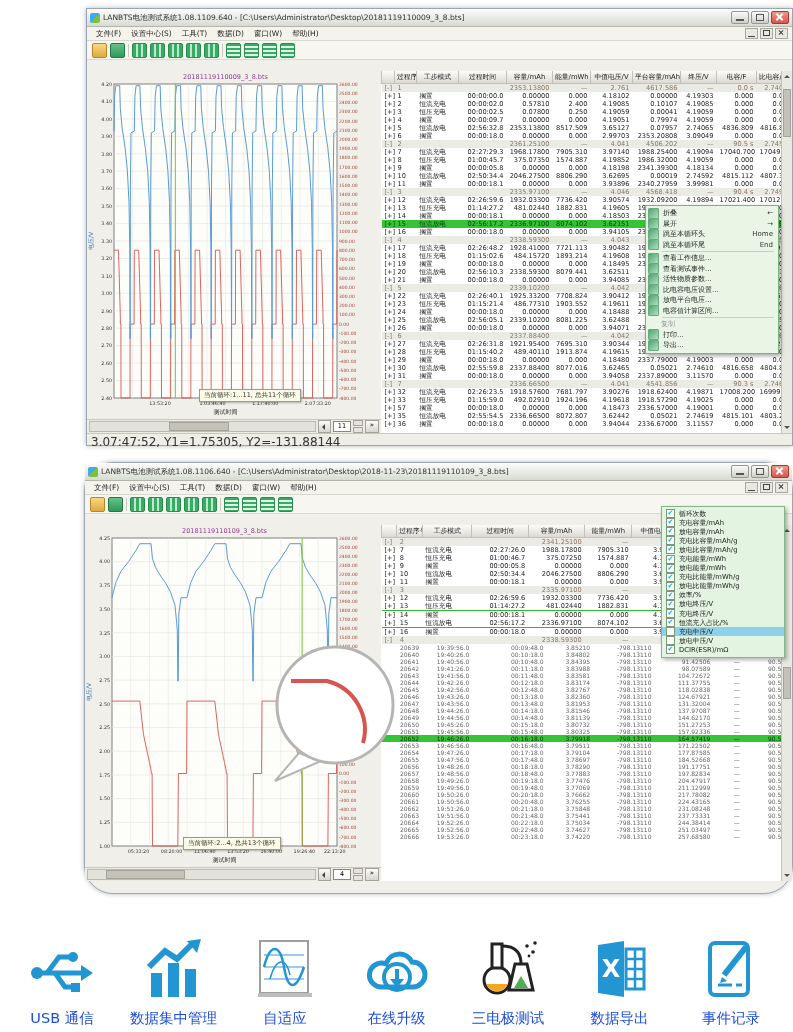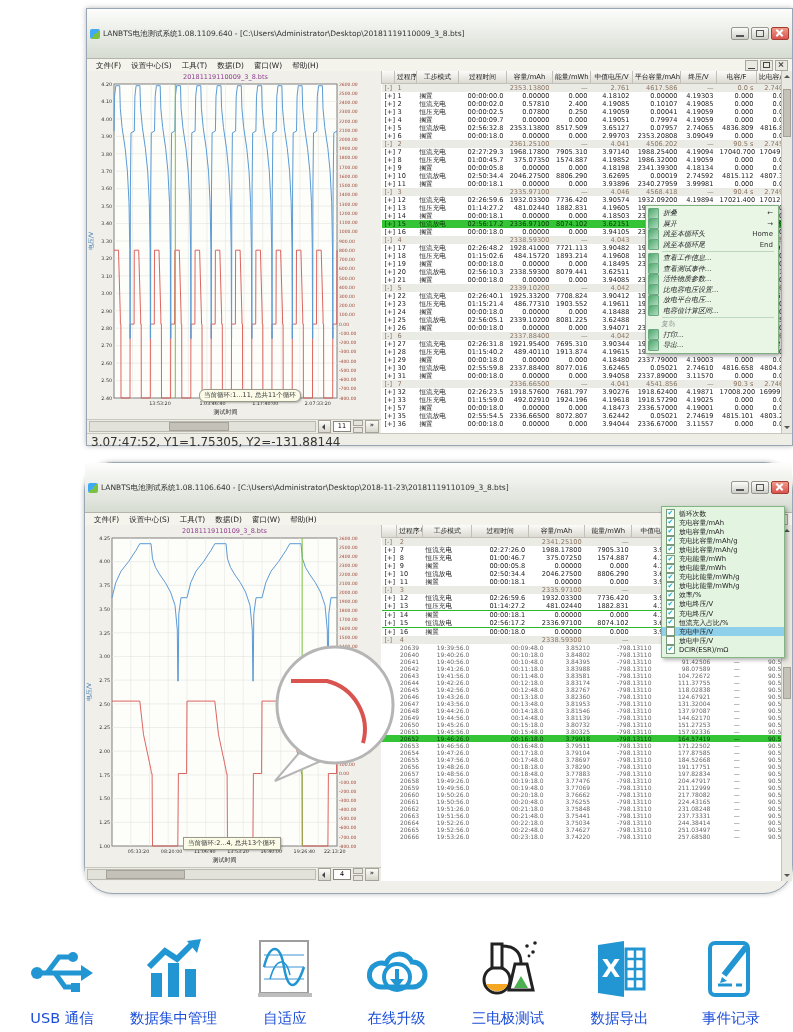--- a/index.html
+++ b/index.html
@@ -3,21 +3,21 @@
 <meta charset="utf-8">
 <style>
   html,body{margin:0;padding:0;}
   #page{position:relative;width:793px;height:1032px;background:#ffffff;overflow:hidden;
         font-family:"DejaVu Sans",sans-serif;}
   
   .window{position:absolute;border:1px solid #98a6b5;background:#f0efe9;
           box-shadow:0 0 5px rgba(0,0,0,.28);}
   #win1{left:86px;top:8px;width:705px;height:436px;}
   #win2{left:84px;top:462px;width:707px;height:430px;border-radius:29px;}
-  .titlebar{height:17px;display:flex;align-items:center;padding:16px 3px;
+  .titlebar{height:17px;display:flex;align-items:center;padding:0 3px;
             background:linear-gradient(#fdfdfb,#d6dcd2);border-bottom:1px solid #b4b4ac;
             font-size:7.5px;color:#333;}
   .app-icon{width:10px;height:10px;border-radius:2px;margin-right:3px;flex:none;
             background:linear-gradient(135deg,#3fa9f5 50%,#7ac143 50%);}
   .title-text{flex:1;white-space:nowrap;overflow:hidden;}
   .winbtns{display:flex;gap:2px;flex:none;}
   .winbtn{width:16px;height:11px;border:1px solid #97978f;border-radius:2px;position:relative;
           background:linear-gradient(#fbfbfb,#cfcfc9);}
   .winbtn.min::after{content:"";position:absolute;left:4px;right:4px;bottom:2px;border-bottom:2px solid #555;}
   .winbtn.max::after{content:"";position:absolute;left:4px;top:2px;width:6px;height:5px;border:1px solid #555;}
@@ -91,21 +91,21 @@
   .vscroll .va{position:absolute;left:2px;width:0;height:0;border:3px solid transparent;}
   .vscroll .va.up{top:4px;border-bottom-color:#555;border-top:none;}
   .vscroll .va.dn{bottom:4px;border-top-color:#555;border-bottom:none;}
   
   .ctxmenu{position:absolute;left:558px;top:196px;width:132px;z-index:40;background:#e9f6e6;
            border:1px solid #7fae7f;box-shadow:2px 2px 4px rgba(0,0,0,.35);padding:2px 0;}
   .ctxitem{display:flex;align-items:center;height:10.5px;font-size:7px;color:#222;padding:0 5px 0 2px;}
   .ctxitem .cicon{width:9px;height:9px;border-radius:1px;margin-right:4px;flex:none;
            background:linear-gradient(135deg,#4aa86b,#b7dcc3);border:1px solid #6aa87f;}
   .ctxitem .cicon.none{background:none;border:none;}
-  .ctxitem .clabel{white-space:nowrap;overflow:hidden;font-style:italic;}
+  .ctxitem .clabel{white-space:nowrap;overflow:hidden;}
   .ctxitem .cshort{margin-left:auto;color:#333;padding-left:6px;}
   .ctxitem.disabled{color:#9a9a9a;}
   .ctxsep{height:1px;background:#bcd8bc;margin:1px 4px 1px 16px;}
   
   .chooser{position:absolute;left:576px;top:43px;width:122px;z-index:40;background:#e3f4e0;
            border:1px solid #85b585;box-shadow:2px 2px 4px rgba(0,0,0,.3);padding:2px 0;}
   .chitem{display:flex;align-items:center;height:9.1px;font-size:6.8px;color:#222;padding:0 4px;}
   .chitem.hl{background:#8fd0ea;}
   .chbox{width:7px;height:7px;border:1px solid #7a9a7a;background:#fff;margin-right:4px;flex:none;
          font-size:7px;line-height:7px;color:#18aecf;text-align:center;font-weight:bold;}
@@ -255,21 +255,21 @@
             <text x="72.93799999999999" y="334" font-size="4.8" fill="#333" text-anchor="middle" font-family="DejaVu Sans, sans-serif">13:53:20</text>
             <text x="125.56599999999999" y="334" font-size="4.8" fill="#333" text-anchor="middle" font-family="DejaVu Sans, sans-serif">1.03:46:40</text>
             <text x="178.194" y="334" font-size="4.8" fill="#333" text-anchor="middle" font-family="DejaVu Sans, sans-serif">1.17:40:00</text>
             <text x="230.82199999999997" y="334" font-size="4.8" fill="#333" text-anchor="middle" font-family="DejaVu Sans, sans-serif">2.07:33:20</text>
             <text x="138.5" y="343" font-size="6" fill="#222" text-anchor="middle" font-family="DejaVu Sans, sans-serif">测试时间</text>
             <text x="6" y="170" font-size="6" fill="#3a7ab8" text-anchor="middle" font-family="DejaVu Sans, sans-serif" transform="rotate(-90 6 170)">电压/V</text>
             <path d="M27.0,179.2L31.5,179.2L33.3,244.3L33.4,253.1L33.9,253.1L34.0,327.0L43.0,327.0L43.1,253.1L47.1,253.1L47.3,179.2L47.3,179.2L51.7,179.2L53.6,244.3L53.7,253.1L54.2,253.1L54.3,327.0L63.3,327.0L63.4,253.1L67.3,253.1L67.5,179.2L67.5,179.2L72.0,179.2L73.8,244.3L73.9,253.1L74.4,253.1L74.5,327.0L83.6,327.0L83.7,253.1L87.6,253.1L87.8,179.2L87.8,179.2L92.3,179.2L94.1,244.3L94.2,253.1L94.7,253.1L94.8,327.0L103.8,327.0L103.9,253.1L107.9,253.1L108.1,179.2L108.1,179.2L112.6,179.2L114.4,244.3L114.5,253.1L115.0,253.1L115.1,327.0L124.1,327.0L124.2,253.1L128.2,253.1L128.4,179.2L128.4,179.2L132.8,179.2L134.6,244.3L134.7,253.1L135.3,253.1L135.4,327.0L144.4,327.0L144.5,253.1L148.4,253.1L148.6,179.2L148.6,179.2L153.1,179.2L154.9,244.3L155.0,253.1L155.5,253.1L155.6,327.0L164.7,327.0L164.8,253.1L168.7,253.1L168.9,179.2L168.9,179.2L173.4,179.2L175.2,244.3L175.3,253.1L175.8,253.1L175.9,327.0L184.9,327.0L185.0,253.1L189.0,253.1L189.2,179.2L189.2,179.2L193.6,179.2L195.5,244.3L195.6,253.1L196.1,253.1L196.2,327.0L205.2,327.0L205.3,253.1L209.3,253.1L209.5,179.2L209.5,179.2L213.9,179.2L215.7,244.3L215.8,253.1L216.3,253.1L216.4,327.0L225.5,327.0L225.6,253.1L229.5,253.1L229.7,179.2L229.7,179.2L234.2,179.2L236.0,244.3L236.1,253.1L236.6,253.1L236.7,327.0L245.7,327.0L245.8,253.1L249.8,253.1L250.0,179.2" fill="none" stroke="#d9534f" stroke-width="0.9"></path>
             <path d="M27.0,60.1L27.6,25.2L28.8,14.7L32.7,14.7L33.3,37.4L35.1,56.6L38.2,77.5L40.4,100.2L42.0,131.6L42.8,178.7L43.1,267.7L43.2,267.7L43.4,117.7L44.0,61.8L47.3,60.1L47.3,60.1L47.9,25.2L49.1,14.7L52.9,14.7L53.6,37.4L55.4,56.6L58.4,77.5L60.7,100.2L62.3,131.6L63.1,178.7L63.4,267.7L63.5,267.7L63.7,117.7L64.3,61.8L67.5,60.1L67.5,60.1L68.2,25.2L69.4,14.7L73.2,14.7L73.8,37.4L75.7,56.6L78.7,77.5L80.9,100.2L82.5,131.6L83.4,178.7L83.7,267.7L83.8,267.7L84.0,117.7L84.6,61.8L87.8,60.1L87.8,60.1L88.4,25.2L89.6,14.7L93.5,14.7L94.1,37.4L95.9,56.6L99.0,77.5L101.2,100.2L102.8,131.6L103.6,178.7L103.9,267.7L104.0,267.7L104.2,117.7L104.8,61.8L108.1,60.1L108.1,60.1L108.7,25.2L109.9,14.7L113.8,14.7L114.4,37.4L116.2,56.6L119.2,77.5L121.5,100.2L123.1,131.6L123.9,178.7L124.2,267.7L124.3,267.7L124.5,117.7L125.1,61.8L128.4,60.1L128.4,60.1L129.0,25.2L130.2,14.7L134.0,14.7L134.6,37.4L136.5,56.6L139.5,77.5L141.7,100.2L143.4,131.6L144.2,178.7L144.5,267.7L144.6,267.7L144.8,117.7L145.4,61.8L148.6,60.1L148.6,60.1L149.2,25.2L150.5,14.7L154.3,14.7L154.9,37.4L156.7,56.6L159.8,77.5L162.0,100.2L163.6,131.6L164.4,178.7L164.8,267.7L164.9,267.7L165.1,117.7L165.7,61.8L168.9,60.1L168.9,60.1L169.5,25.2L170.7,14.7L174.6,14.7L175.2,37.4L177.0,56.6L180.1,77.5L182.3,100.2L183.9,131.6L184.7,178.7L185.0,267.7L185.1,267.7L185.3,117.7L185.9,61.8L189.2,60.1L189.2,60.1L189.8,25.2L191.0,14.7L194.9,14.7L195.5,37.4L197.3,56.6L200.3,77.5L202.6,100.2L204.2,131.6L205.0,178.7L205.3,267.7L205.4,267.7L205.6,117.7L206.2,61.8L209.5,60.1L209.5,60.1L210.1,25.2L211.3,14.7L215.1,14.7L215.7,37.4L217.6,56.6L220.6,77.5L222.8,100.2L224.5,131.6L225.3,178.7L225.6,267.7L225.7,267.7L225.9,117.7L226.5,61.8L229.7,60.1L229.7,60.1L230.3,25.2L231.6,14.7L235.4,14.7L236.0,37.4L237.8,56.6L240.9,77.5L243.1,100.2L244.7,131.6L245.5,178.7L245.8,267.7L245.9,267.7L246.1,117.7L246.8,61.8L250.0,60.1" fill="none" stroke="#5b9bd5" stroke-width="1"></path>
             <line x1="88.325" y1="13" x2="88.325" y2="327" stroke="#7cbf3f" stroke-width="1"></line>
           </svg>
-        <div class="tooltip" style="left:112px;top:318px;border-radius:6px;">当前循环:1...11, 总共11个循环</div>
+        <div class="tooltip" style="left:112px;top:318px;">当前循环:1...11, 总共11个循环</div>
         <div class="pagerrow">
           <div class="hscroll">
               <div class="hthumb"></div>
             </div>
           <span class="pbtn">
               <span class="tri-l"></span>
             </span>
           <span class="pnum">11</span>
           <span class="pspin">
               <span></span>

